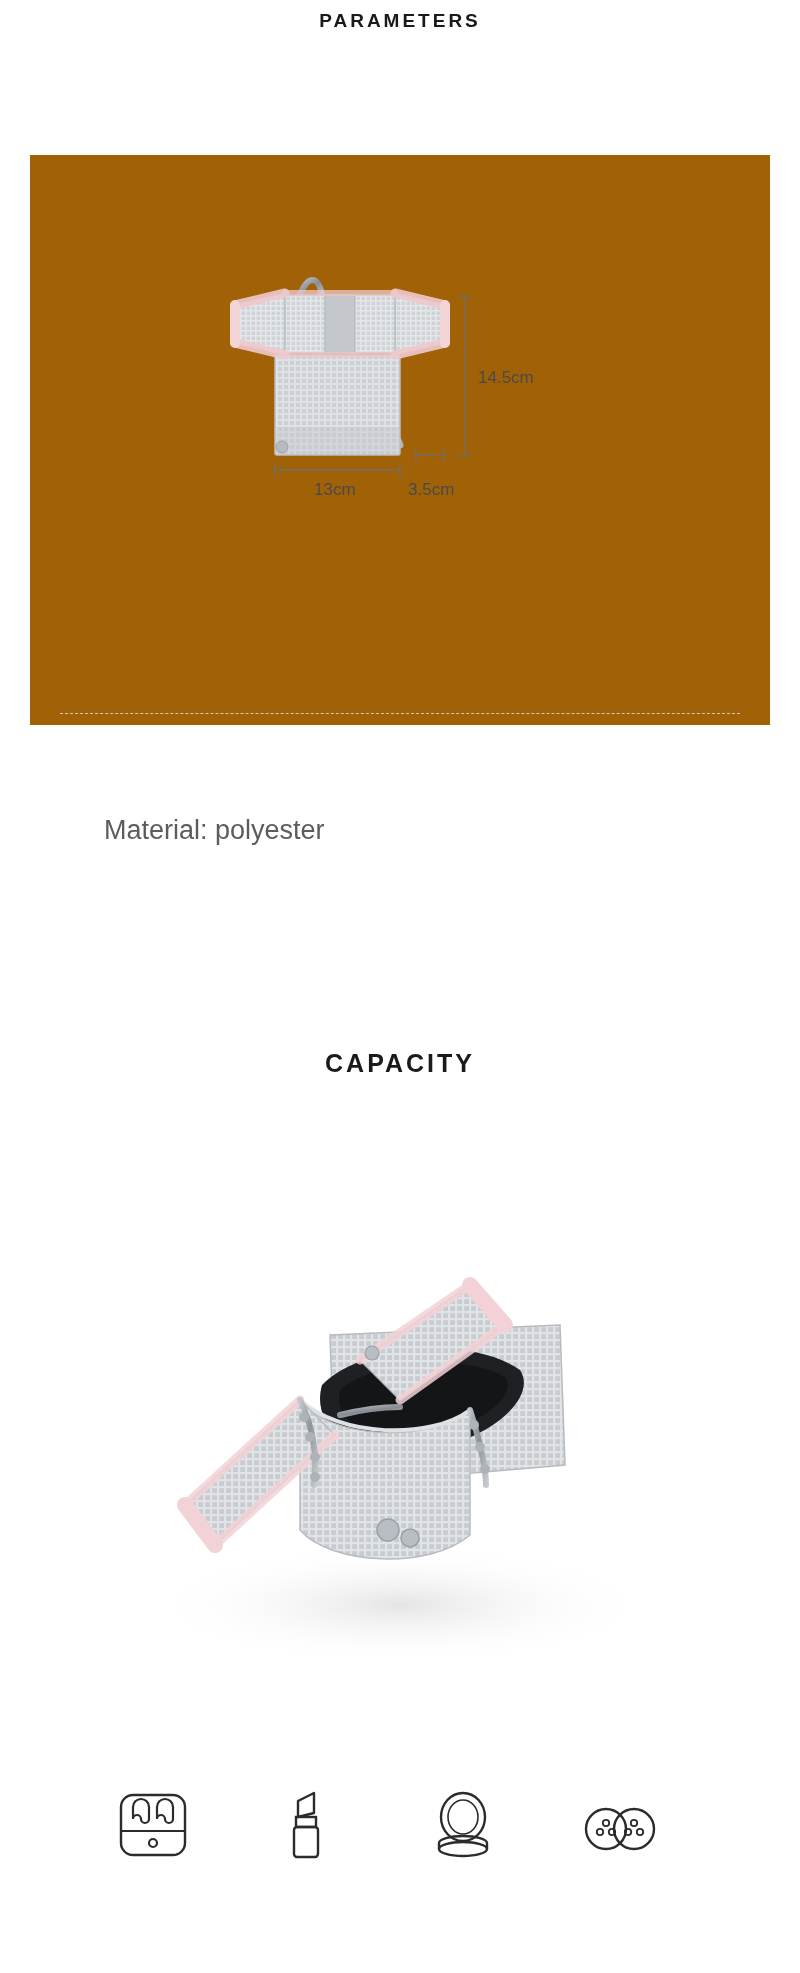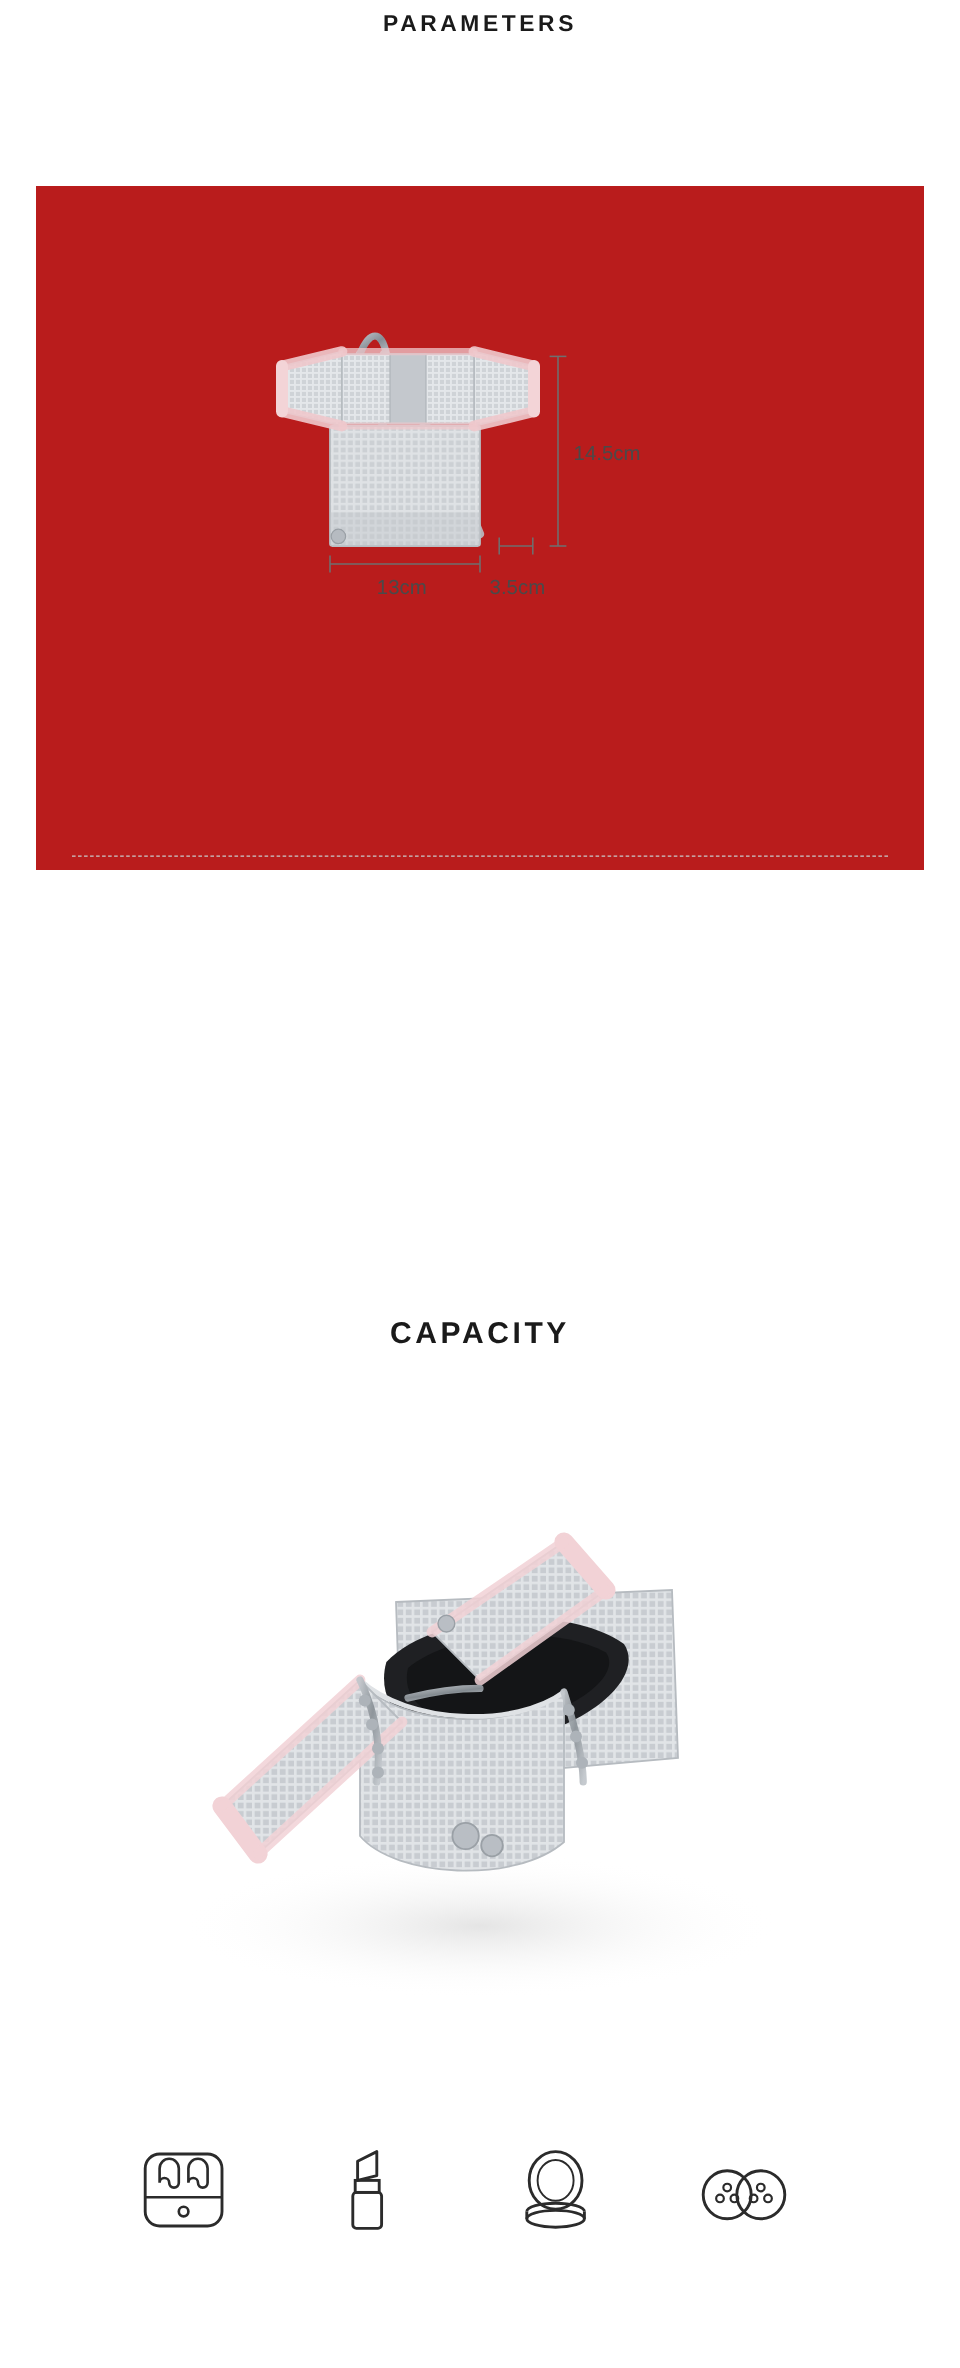--- a/index.html
+++ b/index.html
@@ -28,31 +28,30 @@
     left: 0;
     width: 100%;
     font-size: 19px;
   }
   #capacity-title {
     position: absolute;
     top: 1049px;
     left: 0;
     width: 100%;
     font-size: 25px;
-    margin-top: 48px;
   }
 
   
   #param-panel {
     position: absolute;
     top: 155px;
     left: 30px;
     width: 740px;
     height: 570px;
-    background: #b91c1c;
+    background: #a16207;
   }
   #param-divider {
     position: absolute;
     top: 713px;
     left: 60px;
     width: 680px;
     border-top: 1px dashed #c9c9c9;
   }
 
   
@@ -189,20 +188,21 @@
       <line x1="386" y1="293" x2="386" y2="307"></line>
       <line x1="414" y1="293" x2="414" y2="307"></line>
     </g>
     <text x="378" y="340" font-family="Liberation Sans, sans-serif" font-size="17" fill="#4a4a4a">3.5cm</text>
   </svg>
 </div>
 
 <div id="param-divider"></div>
 
 <div id="spec-block">
+  <div class="spec-line">Material: polyester</div>
 </div>
 
 <div id="capacity-title" class="section-title">CAPACITY</div>
 
 <svg id="capacity-photo" viewBox="0 0 800 560">
   <defs>
     <pattern id="tweed2" width="7" height="7" patternUnits="userSpaceOnUse">
       <rect width="7" height="7" fill="#c8ccd1"></rect>
       <rect width="7" height="2.2" fill="#e1e4e7"></rect>
       <rect width="2.2" height="7" fill="#e1e4e7"></rect>

